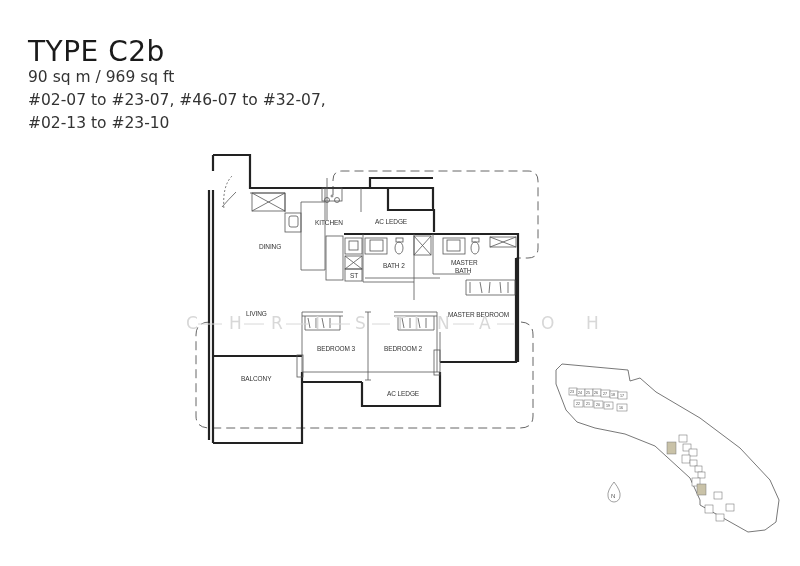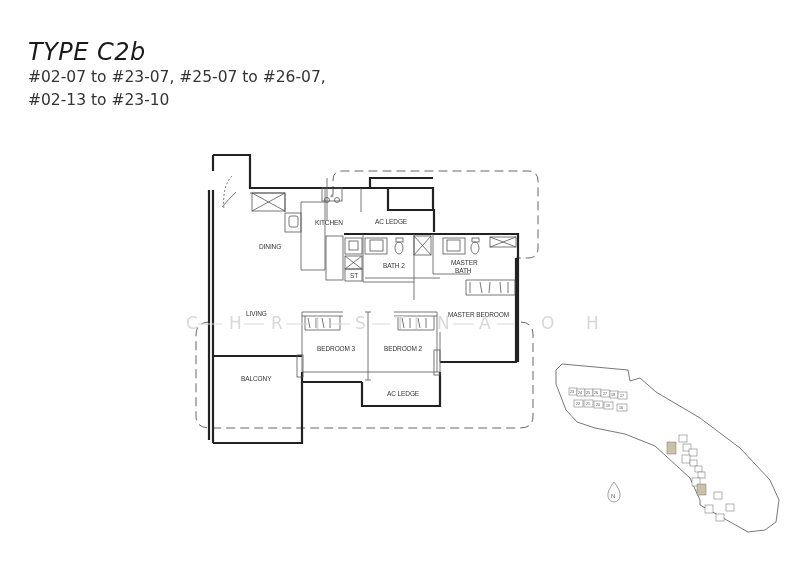--- a/index.html
+++ b/index.html
@@ -1,30 +1,31 @@
 <!DOCTYPE html>
 <html><head>
 <meta charset="utf-8">
 <style>
   html,body{margin:0;padding:0;background:#fff;}
   body{width:800px;height:566px;position:relative;overflow:hidden;font-family:"DejaVu Sans",sans-serif;}
   .header{position:absolute;left:28px;top:38px;color:#222;}
-  .title{font-size:24px;letter-spacing:0.5px;font-weight:400;line-height:28px;color:#1a1a1a;font-style:italic;}
+  .title{font-size:28px;letter-spacing:0.5px;font-weight:400;line-height:28px;color:#1a1a1a;}
   .sub{font-size:15.5px;line-height:23px;color:#333;}
   svg{position:absolute;left:0;top:0;}
   .lbl{font-family:"Liberation Sans",sans-serif;font-size:6.5px;fill:#333;letter-spacing:-0.1px;}
   .wm{font-family:"DejaVu Sans",sans-serif;font-size:17px;fill:#d8d8d8;letter-spacing:0;}
   .num{font-family:"Liberation Sans",sans-serif;font-size:3.6px;fill:#444;}
 </style>
 </head>
 <body>
 
 <div class="header">
   <div class="title">TYPE C2b</div>
-  <div class="sub">#02-07 to #23-07, #25-07 to #26-07,</div>
+  <div class="sub">90 sq m / 969 sq ft</div>
+  <div class="sub">#02-07 to #23-07, #46-07 to #32-07,</div>
   <div class="sub">#02-13 to #23-10</div>
 </div>
 
 <svg width="800" height="566" viewBox="0 0 800 566">
 
   <path d="M333,195 L333,180 Q333,171 342,171 L528,171 Q538,171 538,181 L538,248 Q538,258 528,258 L516,258" fill="none" stroke="#666" stroke-width="1" stroke-dasharray="9,5"></path>
 
   <path d="M210,322 Q196,322 196,335 L196,416 Q196,428 210,428 L520,428 Q533,428 533,416 L533,335 Q533,322 520,322" fill="none" stroke="#666" stroke-width="1" stroke-dasharray="9,5"></path>
 
   <g fill="none" stroke="#222" stroke-width="2.2">

